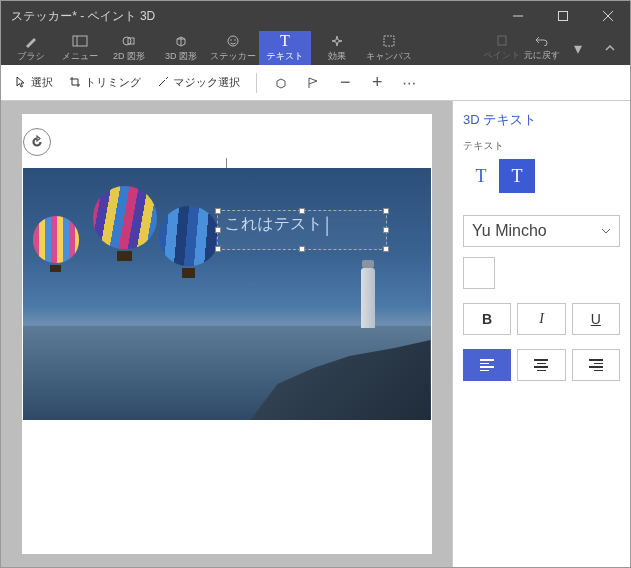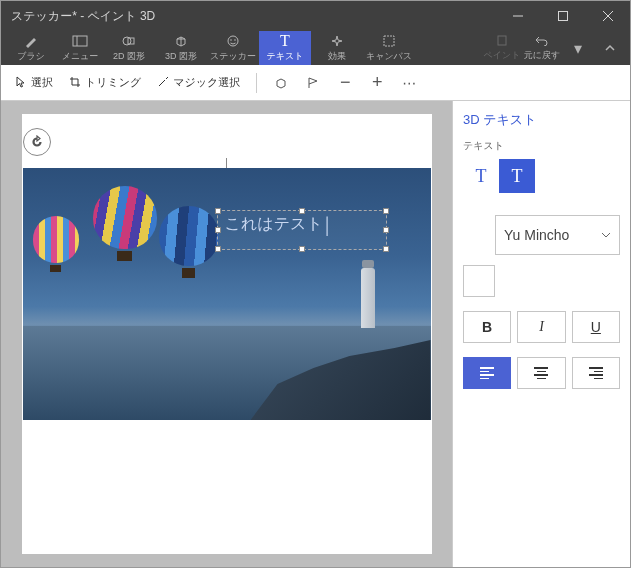--- a/index.html
+++ b/index.html
@@ -47,21 +47,21 @@
 .text-overlay { position:absolute; left:194px; top:42px; width:170px; height:40px; }
 .text-overlay .inner { color:#c7d6f0; font-size:16px; padding:4px 8px; font-family:"Yu Mincho", serif;}
 .text-cursor { display:inline-block; width:1px; height:16px; color:#c7d6f0; vertical-align:middle;}
 .side { width: 178px; background: #fff; border-left: 1px solid #ccc; padding: 10px 10px; color:#333; font-size:12px; overflow-y:auto;}
 .side-title { color:#3b5bd4; font-size:13px; margin-bottom:10px;}
 .side-label { font-size:10px; color:#666; margin-bottom:6px;}
 .toggle-row { display:flex; gap:0; margin-bottom:22px;}
 .toggle-btn { width:36px; height:34px; display:flex; align-items:center; justify-content:center; border:none; font-size:18px; font-family:serif;}
 .toggle-btn.off { background:#fff; color:#3b5bd4;}
 .toggle-btn.on { background:#3b5bd4; color:#fff;}
-.combo { height:40px; border:1px solid #c5c5c5; display:flex; align-items:center; padding:0 8px; font-size:14px; color:#444; margin-bottom:10px; position:relative;margin-left:32px;}
+.combo { height:32px; border:1px solid #c5c5c5; display:flex; align-items:center; padding:0 8px; font-size:16px; color:#444; margin-bottom:10px; position:relative;}
 .combo .chev { margin-left:auto; color:#666;}
 .size-row { display:flex; gap:6px; margin-bottom:14px;}
 .combo.sz { flex:1; margin-bottom:0;}
 .swatch { width:32px; height:32px; border:1px solid #c5c5c5; background:#fff;}
 .fmt-row { display:flex; gap:6px; margin-bottom:14px;}
 .fmt-btn { flex:1; height:32px; border:1px solid #c5c5c5; background:#fff; display:flex; align-items:center; justify-content:center; font-size:14px; color:#333;}
 .fmt-btn b{font-weight:bold;} .fmt-btn i{font-style:italic;font-family:serif;} .fmt-btn u{text-decoration:underline;}
 .align-row { display:flex; gap:6px;}
 .align-btn { flex:1; height:32px; border:1px solid #c5c5c5; background:#fff; display:flex; align-items:center; justify-content:center;}
 .align-btn.active { background:#4b62d3; border-color:#4b62d3;}

